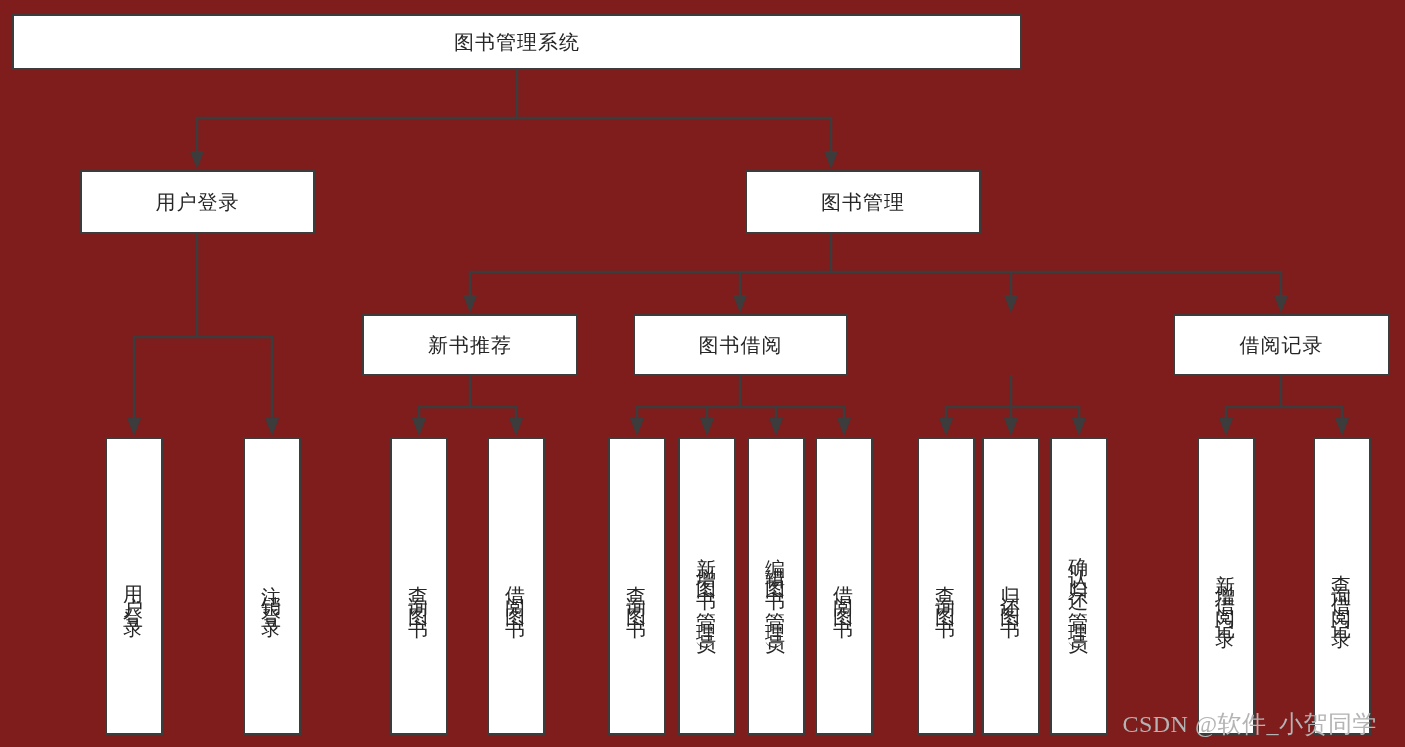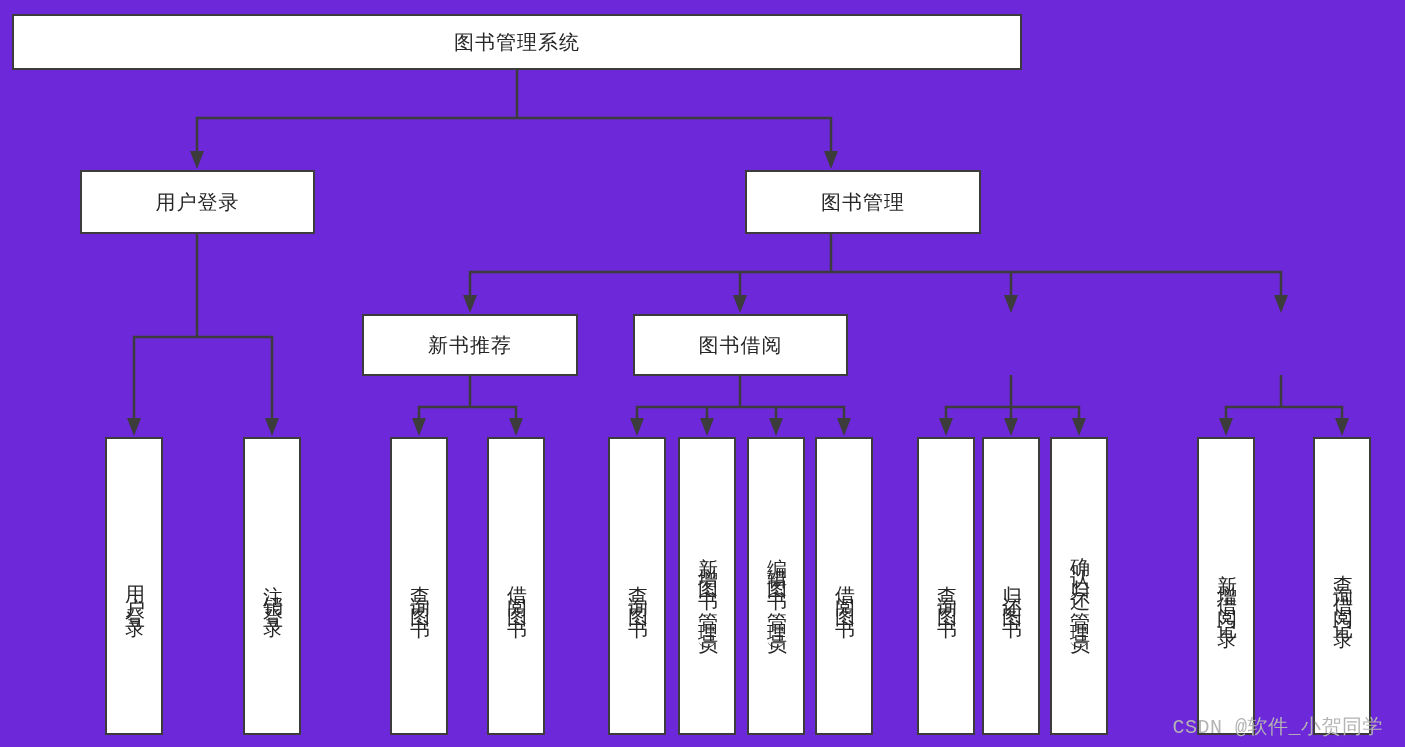--- a/index.html
+++ b/index.html
@@ -1,20 +1,20 @@
 <!DOCTYPE html>
 <html><head>
 <meta charset="utf-8">
 <style>
   html,body{margin:0;padding:0;background:#ffffff;}
   #canvas{
     position:relative;
     width:1405px;height:747px;
-    background:#6d28d9;
-    font-family:Liberation Mono, monospace;
+    background:#7f1d1d;
+    font-family:Liberation Serif, serif;
     overflow:hidden;
   }
   svg.connectors{position:absolute;left:0;top:0;z-index:1;}
   .node{
     position:absolute;
     box-sizing:border-box;
     border:2.5px solid #3c3c3c;
     background:#ffffff;
     display:flex;
     align-items:center;
@@ -31,24 +31,24 @@
   }
   .vtext{
     writing-mode:vertical-rl;
     text-orientation:mixed;
     letter-spacing:11px;
     margin-bottom:-11px;
     white-space:nowrap;
   }
   .watermark{
     position:absolute;
-    right:22px;
+    right:28px;
     bottom:7px;
     color:#b4b4b4;
-    font-size:20px;
+    font-size:24px;
     letter-spacing:0.5px;
     z-index:10;
     white-space:nowrap;
   }
 </style>
 </head>
 <body>
 
 <div id="canvas">
 
@@ -98,20 +98,23 @@
   <div class="node" style="left:713px;top:170px;width:236px;height:64px;margin-left:32px;">
     <span>图书管理</span>
   </div>
 
   <div class="node" style="left:362px;top:314px;width:216px;height:62px;">
     <span>新书推荐</span>
   </div>
   <div class="node" style="left:633px;top:314px;width:215px;height:62px;">
     <span>图书借阅</span>
   </div>
+  <div class="node" style="left:1173px;top:314px;width:217px;height:62px;">
+    <span>借阅记录</span>
+  </div>
 
   <div class="node leaf" style="left:105px;">
     <span class="vtext">用户登录</span>
   </div>
   <div class="node leaf" style="left:243px;">
     <span class="vtext">注销登录</span>
   </div>
 
   <div class="node leaf" style="left:390px;">
     <span class="vtext">查询图书</span>

